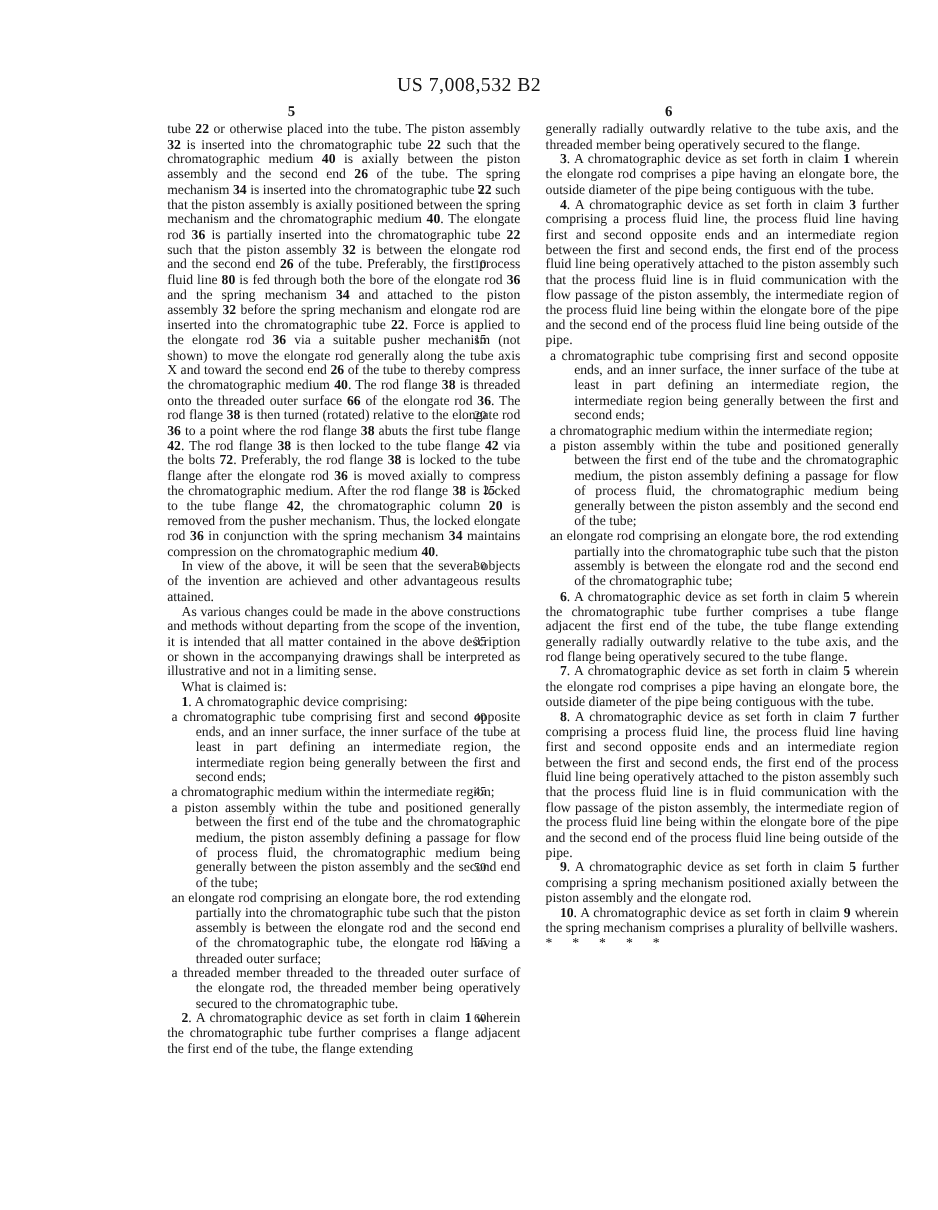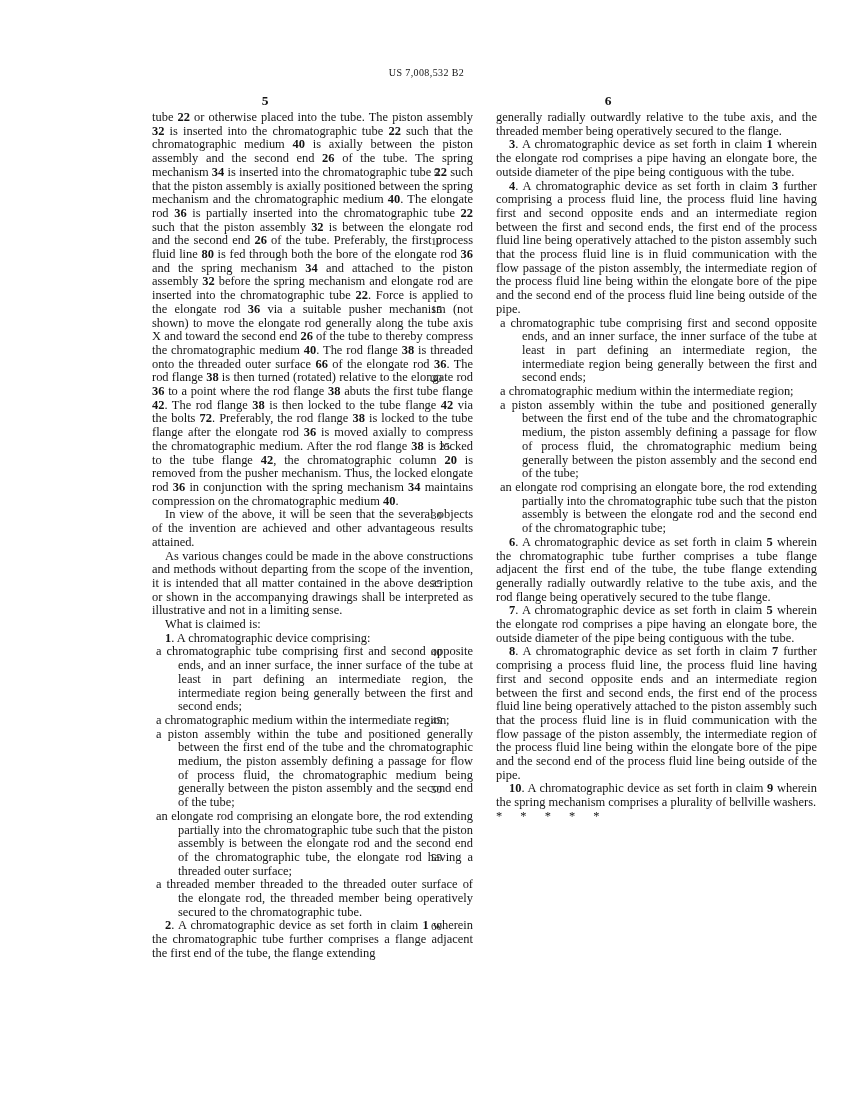--- a/index.html
+++ b/index.html
@@ -14,21 +14,21 @@
     font-family: "Liberation Serif", "DejaVu Serif", serif;
     color: #141414;
     overflow: hidden;
   }
 
   .patent-number {
     position: absolute;
     top: 67px; left: 0;
     width: 100%;
     text-align: center;
-    font-size: 10px;
+    font-size: 18px;
     letter-spacing: 0.4px;
   }
 
   .colnum {
     position: absolute;
     top: 93px;
     width: 320px;
     text-align: center;
     font-weight: bold;
     font-size: 13.5px;
@@ -103,20 +103,21 @@
       <p class="blk body-noindent">generally radially outwardly relative to the tube axis, and the threaded member being operatively secured to the flange.</p>
       <p class="blk claim-head"><b>3</b>. A chromatographic device as set forth in claim <b>1</b> wherein the elongate rod comprises a pipe having an elongate bore, the outside diameter of the pipe being contiguous with the tube.</p>
       <p class="blk claim-head"><b>4</b>. A chromatographic device as set forth in claim <b>3</b> further comprising a process fluid line, the process fluid line having first and second opposite ends and an intermediate region between the first and second ends, the first end of the process fluid line being operatively attached to the piston assembly such that the process fluid line is in fluid communication with the flow passage of the piston assembly, the intermediate region of the process fluid line being within the elongate bore of the pipe and the second end of the process fluid line being outside of the pipe.</p>
       <p class="blk clause">a chromatographic tube comprising first and second opposite ends, and an inner surface, the inner surface of the tube at least in part defining an intermediate region, the intermediate region being generally between the first and second ends;</p>
       <p class="blk clause">a chromatographic medium within the intermediate region;</p>
       <p class="blk clause">a piston assembly within the tube and positioned generally between the first end of the tube and the chromatographic medium, the piston assembly defining a passage for flow of process fluid, the chromatographic medium being generally between the piston assembly and the second end of the tube;</p>
       <p class="blk clause">an elongate rod comprising an elongate bore, the rod extending partially into the chromatographic tube such that the piston assembly is between the elongate rod and the second end of the chromatographic tube;</p>
       <p class="blk claim-head"><b>6</b>. A chromatographic device as set forth in claim <b>5</b> wherein the chromatographic tube further comprises a tube flange adjacent the first end of the tube, the tube flange extending generally radially outwardly relative to the tube axis, and the rod flange being operatively secured to the tube flange.</p>
       <p class="blk claim-head"><b>7</b>. A chromatographic device as set forth in claim <b>5</b> wherein the elongate rod comprises a pipe having an elongate bore, the outside diameter of the pipe being contiguous with the tube.</p>
       <p class="blk claim-head"><b>8</b>. A chromatographic device as set forth in claim <b>7</b> further comprising a process fluid line, the process fluid line having first and second opposite ends and an intermediate region between the first and second ends, the first end of the process fluid line being operatively attached to the piston assembly such that the process fluid line is in fluid communication with the flow passage of the piston assembly, the intermediate region of the process fluid line being within the elongate bore of the pipe and the second end of the process fluid line being outside of the pipe.</p>
+      <p class="blk claim-head"><b>9</b>. A chromatographic device as set forth in claim <b>5</b> further comprising a spring mechanism positioned axially between the piston assembly and the elongate rod.</p>
       <p class="blk claim-head"><b>10</b>. A chromatographic device as set forth in claim <b>9</b> wherein the spring mechanism comprises a plurality of bellville washers.</p>
       <p class="blk end-marker">* * * * *</p>
     </div>
 
   <div></div>
 <div class="line-no" style="top: 166px;">5</div>
     <div class="line-no" style="top: 235px;">10</div>
     <div class="line-no" style="top: 303px;">15</div>
     <div class="line-no" style="top: 372px;">20</div>
     <div class="line-no" style="top: 440px; text-align: right;">25</div>

